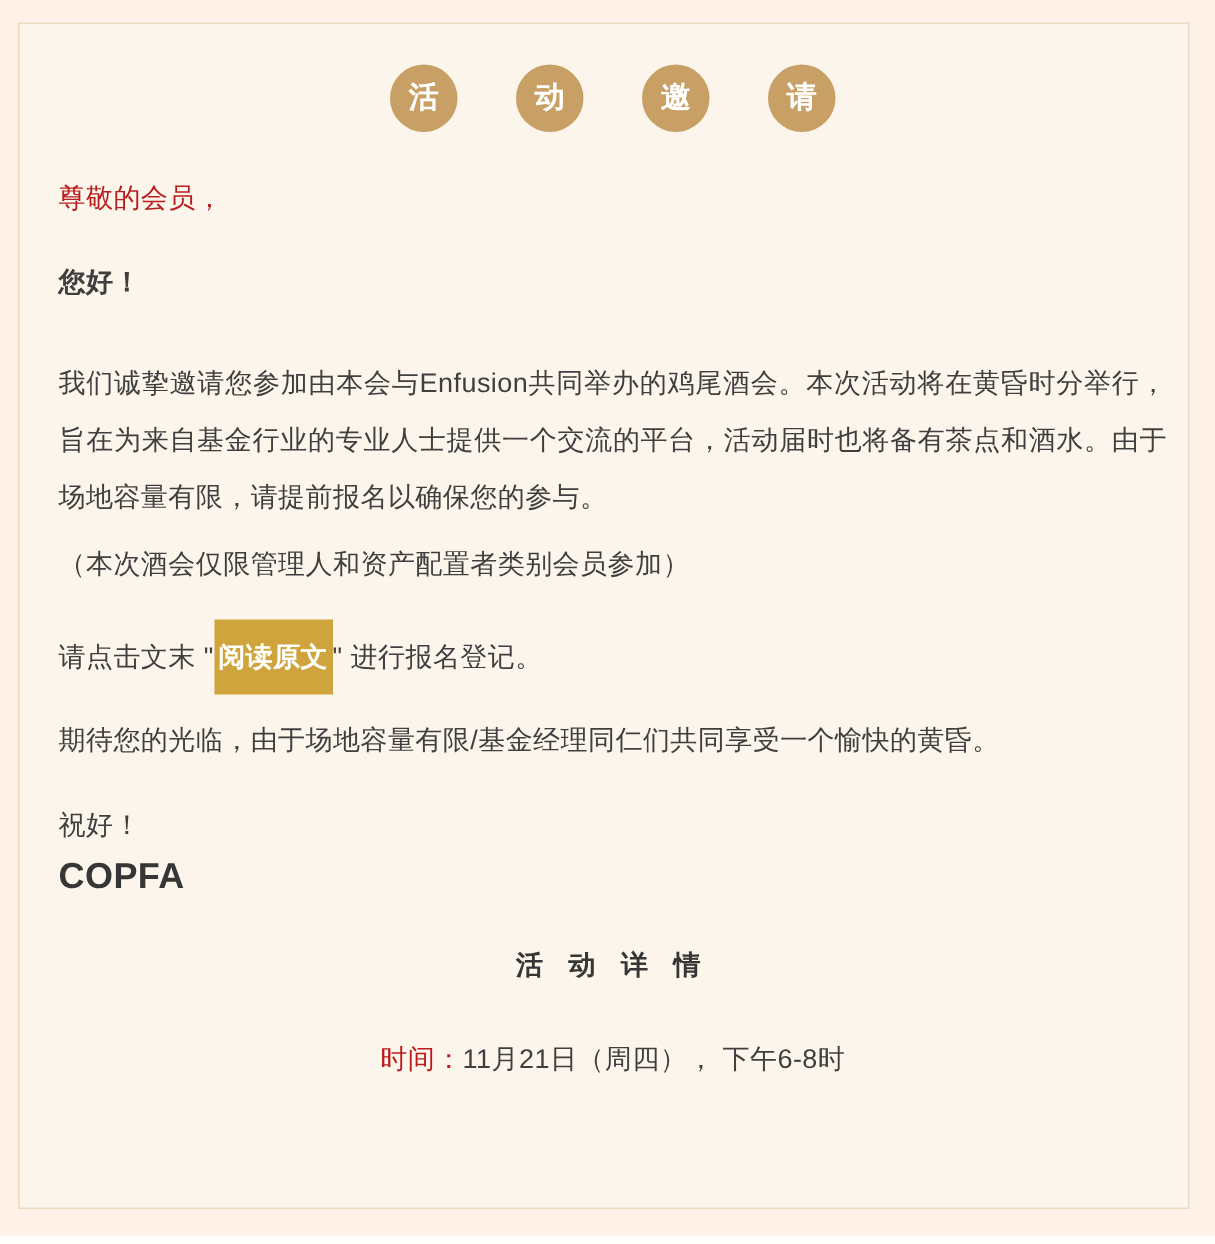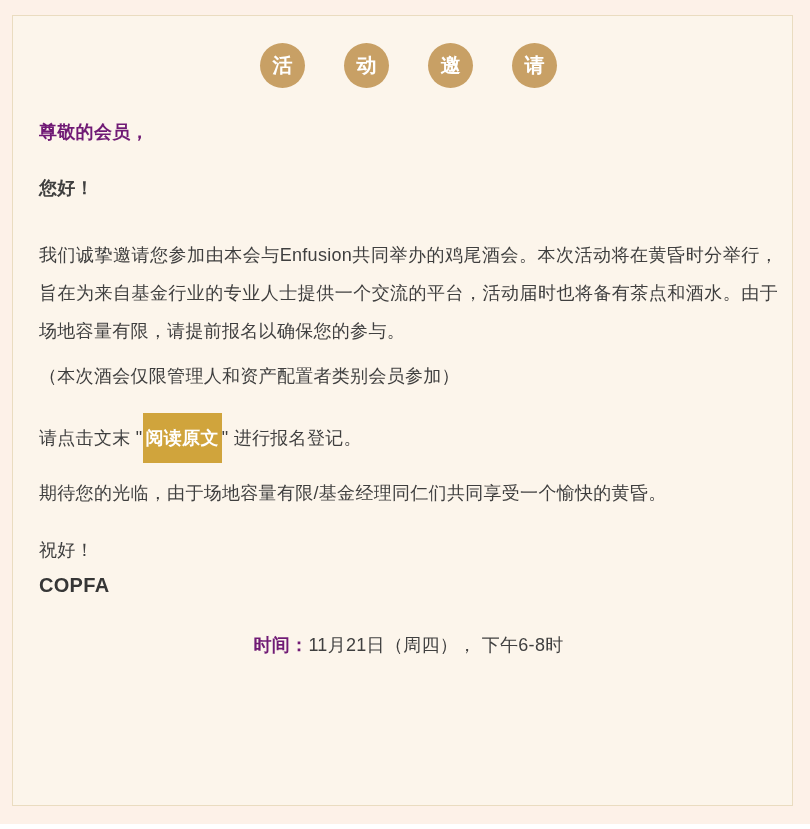--- a/index.html
+++ b/index.html
@@ -45,33 +45,33 @@
     line-height: 45px;
     text-align: center;
   }
   p {
     margin: 0;
     font-size: 18px;
     line-height: 38px;
     color: #3f3f3f;
     letter-spacing: 0.3px;
   }
-  .bold { font-weight: bold; color: #701a75; }
+  .bold { font-weight: normal; color: #b91c1c; }
   .mt18 { margin-top: 18px; font-weight: bold; }
   .mt29 { margin-top: 29px; }
   .mt7  { margin-top: 7px; font-family: Liberation Serif, serif; }
   .mt24 { margin-top: 24px; }
   .mt17 { margin-top: 17px; }
   .mt19 { margin-top: 19px; }
   .mt23 { margin-top: 23px; }
   .mt25 { margin-top: 25px; text-align: center; }
   .justify { text-align: justify; }
   .signature {
     font-weight: bold;
-    font-size: 20px;
+    font-size: 24px;
     line-height: 32px;
     color: #363636;
   }
   .section-heading {
     text-align: center;
     font-weight: bold;
     letter-spacing: 6px;
     color: #363636;
   }
   .hl {
@@ -104,18 +104,19 @@
   <p class="mt7">（本次酒会仅限管理人和资产配置者类别会员参加）</p>
 
   <p class="mt24"><span>请点击文末 "</span><span class="hl">阅读原文</span><span>" 进行报名登记。</span></p>
 
   <p class="mt17">期待您的光临，由于场地容量有限/基金经理同仁们共同享受一个愉快的黄昏。</p>
 
   <p class="mt19">祝好！</p>
 
   <p class="signature">COPFA</p>
 
+  <p class="section-heading mt23">活 动 详 情</p>
 
   <div class="mt25">
     <p><span class="bold">时间：</span><span>11月21日（周四）， 下午6-8时</span></p>
   </div>
 
 </div>
 
 </body></html>

